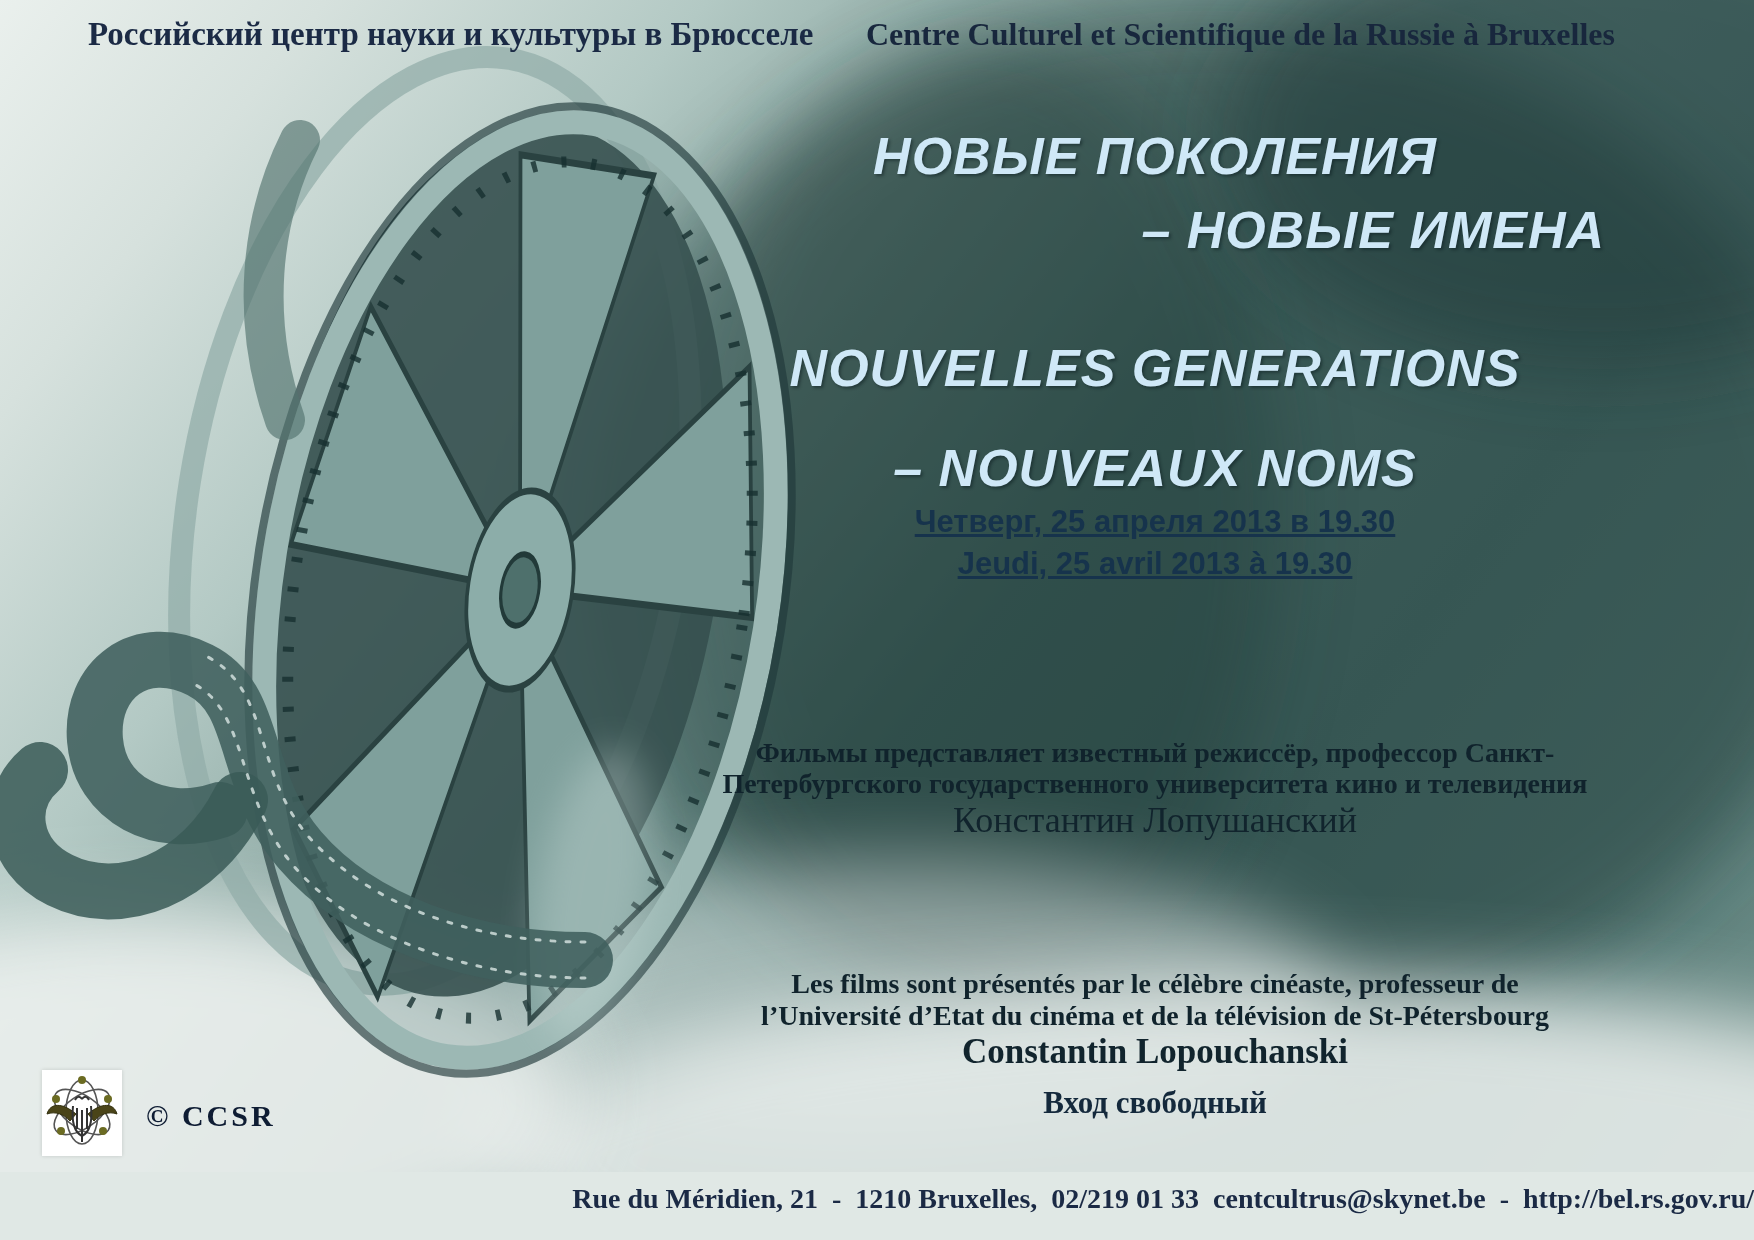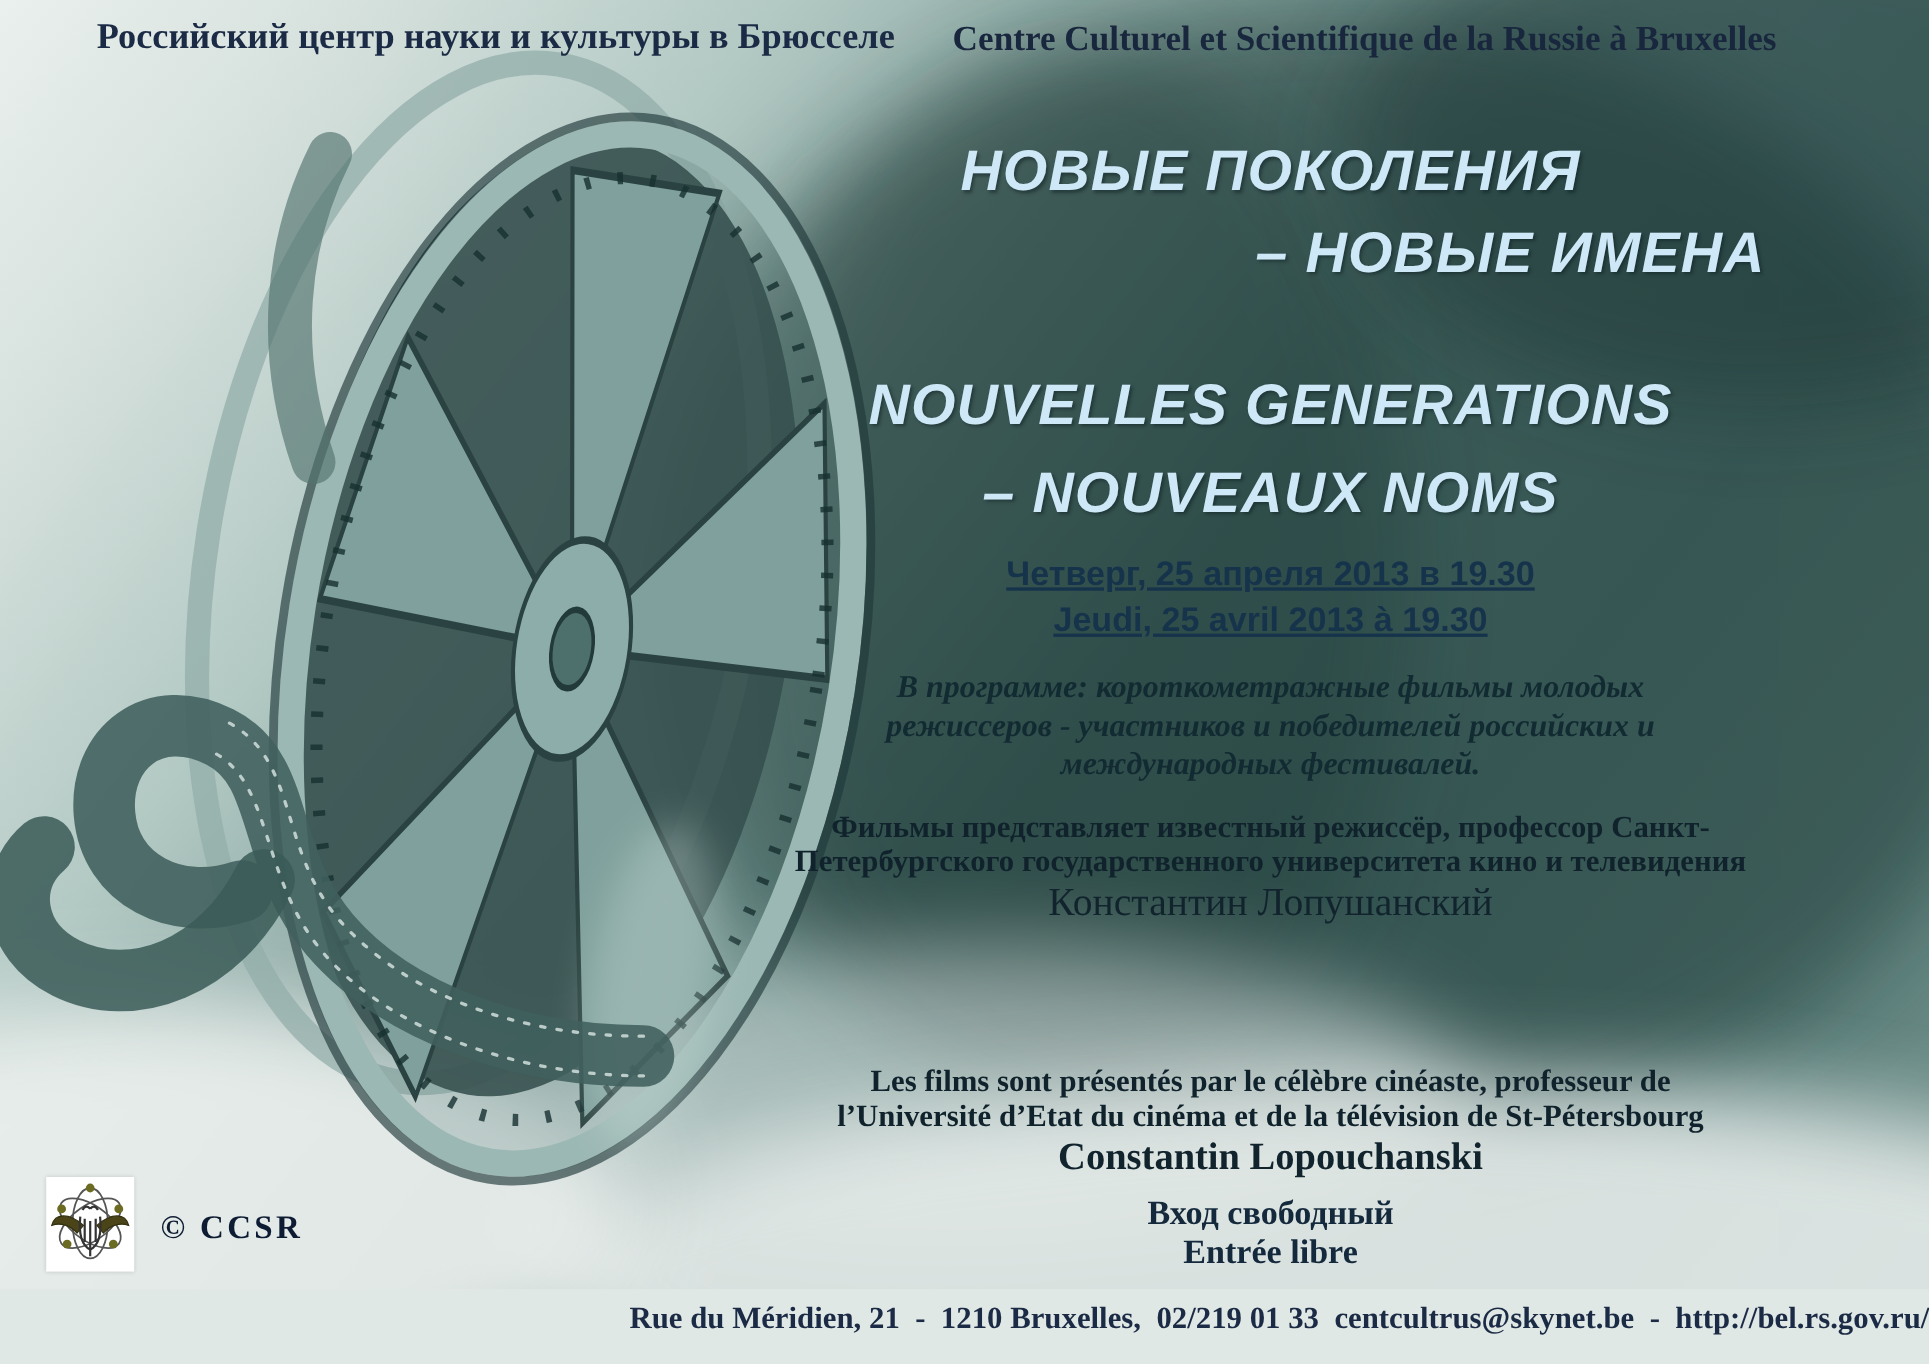--- a/index.html
+++ b/index.html
@@ -17,21 +17,21 @@
   .hdr{ position:absolute; top:16px; font-weight:bold; color:#1b2a45; white-space:nowrap; }
   .hdr.ru{ left:88px;  font-size:33px; }
   .hdr.fr{ left:866px; font-size:32px; color:#18273d; }
 
   .col{ position:absolute; left:705px; width:900px; text-align:center; }
   .col > div{ white-space:nowrap; }
 
   .title{ font-family:"Liberation Sans", sans-serif; font-weight:bold; font-style:italic;
           font-size:52px; letter-spacing:1px; color:#cfe8f7;
           text-shadow:2px 2px 3px rgba(8,24,28,.45); }
-  .t1{ top:126px; } .t2{ top:200px;text-align:right; } .t3{ top:338px; } .t4{ top:418px; }
+  .t1{ top:126px; } .t2{ top:200px;text-align:right; } .t3{ top:338px; } .t4{ top:438px; }
 
   .date{ font-family:"Liberation Sans", sans-serif; font-weight:bold; font-size:31px;
          color:#16334c; text-decoration:underline; }
   .d1{ top:504px; } .d2{ top:546px; }
 
   .prog{ font-style:italic; font-weight:bold; color:#122a31; font-size:29px; }
   .prog-ru{ top:608px; line-height:35px; }
   .prog-fr{ top:872px; line-height:34px; }
 
   .pres{ font-weight:bold; font-size:28px; color:#10232c; }
@@ -130,46 +130,40 @@
       <div>– NOUVEAUX NOMS</div>
     </div>
 
     <div class="col date d1">
       <div>Четверг, 25 апреля 2013 в 19.30</div>
     </div>
     <div class="col date d2">
       <div>Jeudi, 25 avril 2013 à 19.30</div>
     </div>
 
-    <div class="col prog prog-ru">
-      <div>В программе: короткометражные фильмы молодых</div>
-      <div>режиссеров - участников и победителей российских и</div>
-      <div>международных фестивалей.</div>
-    </div>
 
     <div class="col pres pres-ru">
       <div>Фильмы представляет известный режиссёр, профессор Санкт-</div>
       <div>Петербургского государственного университета кино и телевидения</div>
     </div>
     <div class="col pname pname-ru">
       <div>Константин Лопушанский</div>
     </div>
 
 
     <div class="col pres pres-fr">
       <div>Les films sont présentés par  le célèbre cinéaste, professeur  de</div>
       <div>l’Université d’Etat du cinéma et de la télévision de St-Pétersbourg</div>
     </div>
     <div class="col pname pname-fr">
       <div>Constantin Lopouchanski</div>
     </div>
 
     <div class="col admission">
       <div>Вход свободный</div>
-      <div>Entrée libre</div>
     </div>
 
     <div class="logo-box">
       <svg viewBox="0 0 80 86" width="80" height="86" aria-hidden="true">
         <g fill="none" stroke="#555555" stroke-width="1.6">
           <ellipse cx="40" cy="42" rx="16" ry="32"></ellipse>
           <ellipse cx="40" cy="42" rx="16" ry="32" transform="rotate(55 40 42)"></ellipse>
           <ellipse cx="40" cy="42" rx="16" ry="32" transform="rotate(-55 40 42)"></ellipse>
         </g>
         <g fill="#6b6b22">

